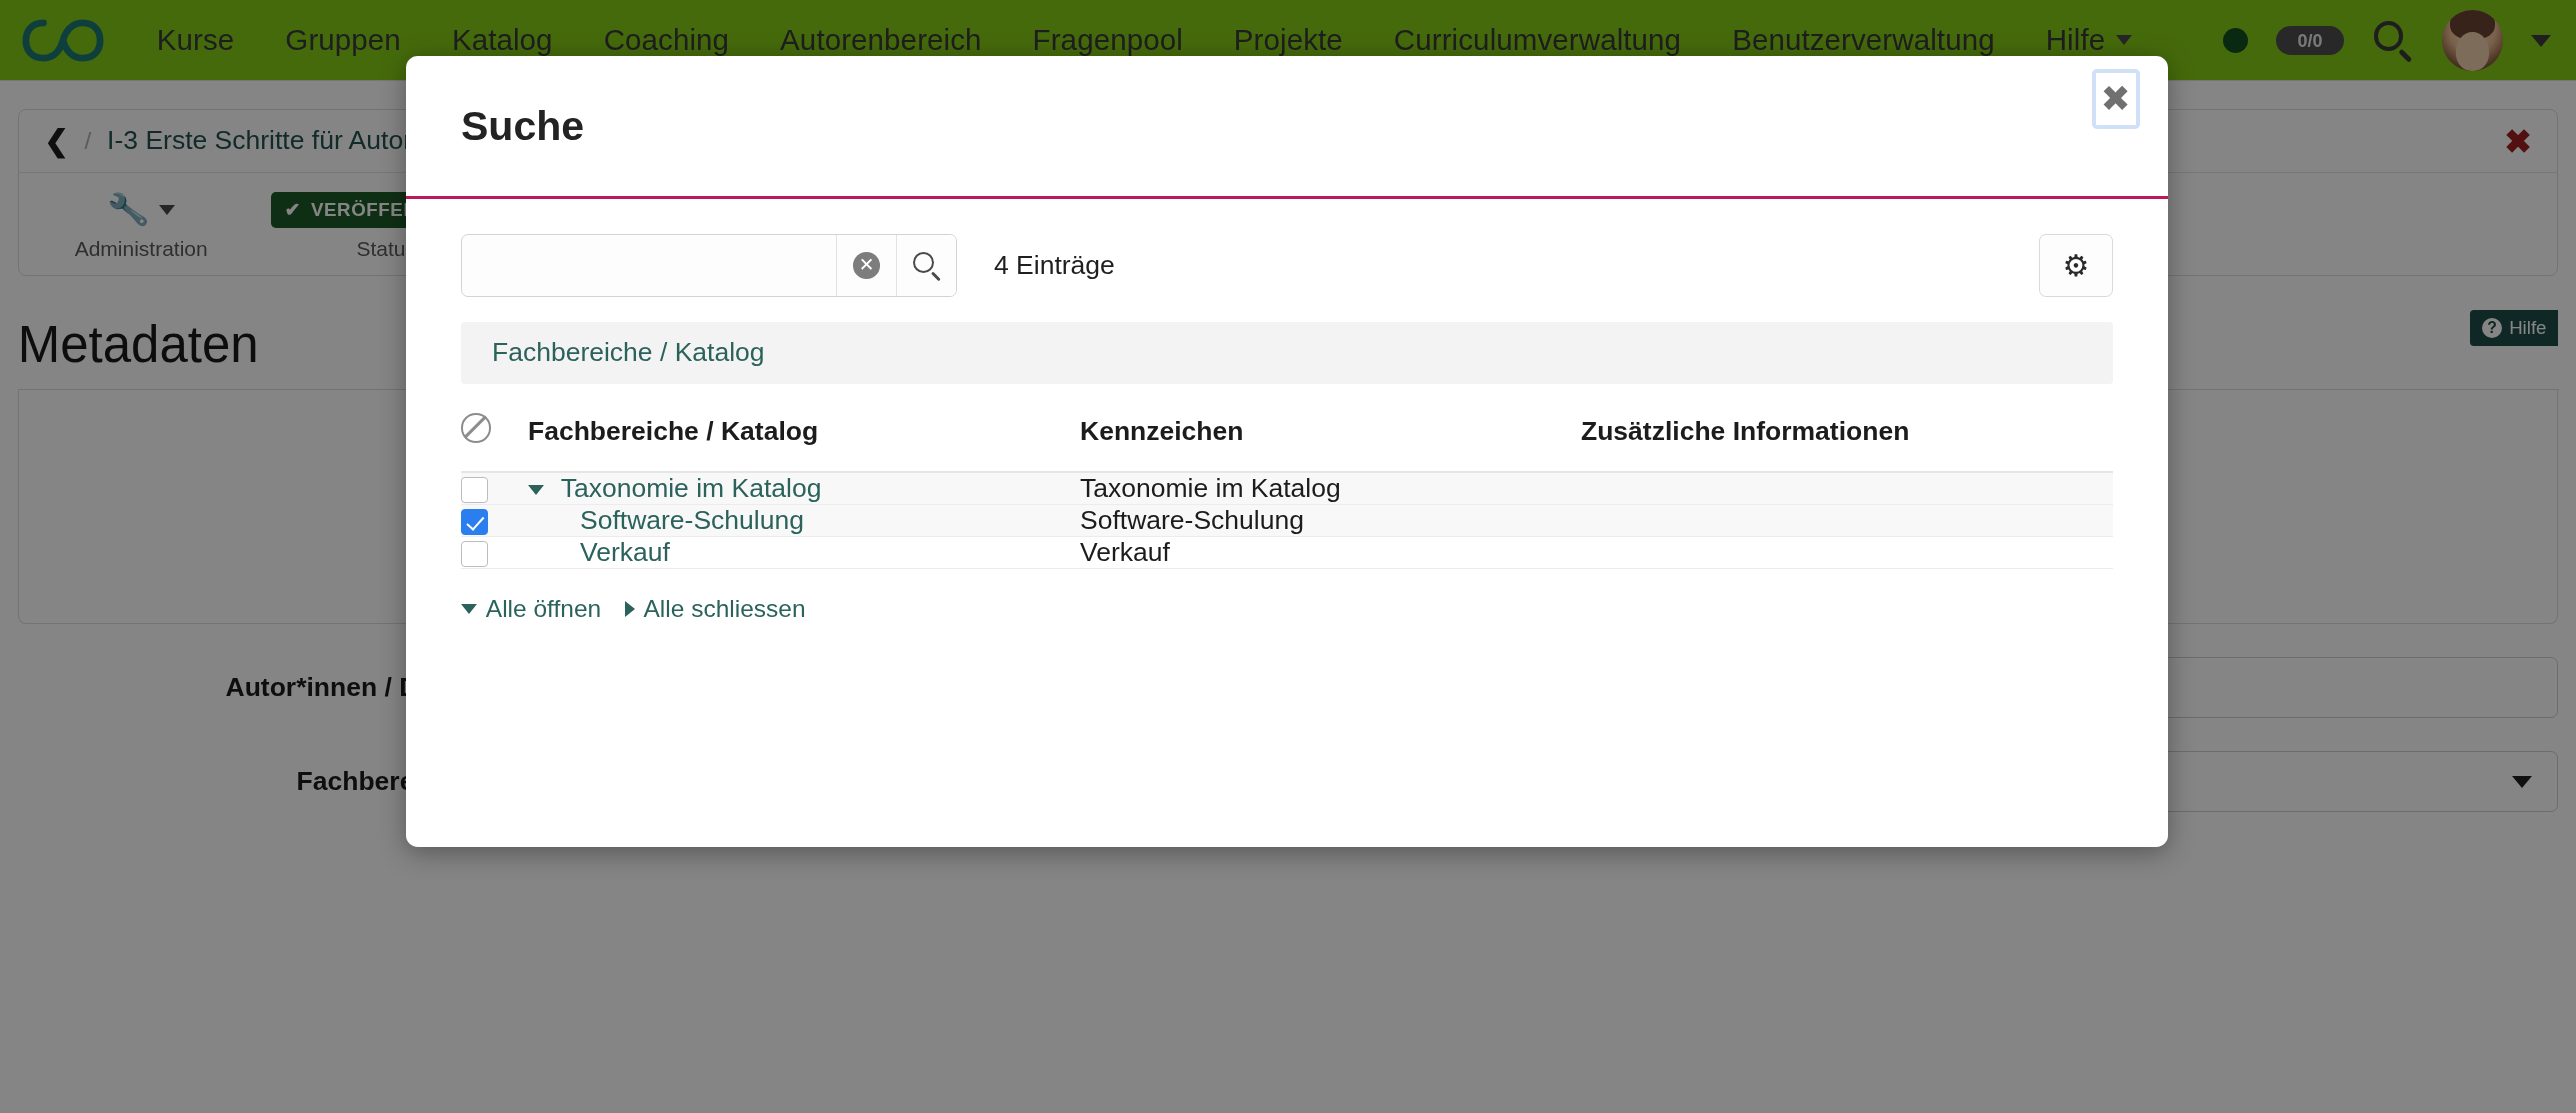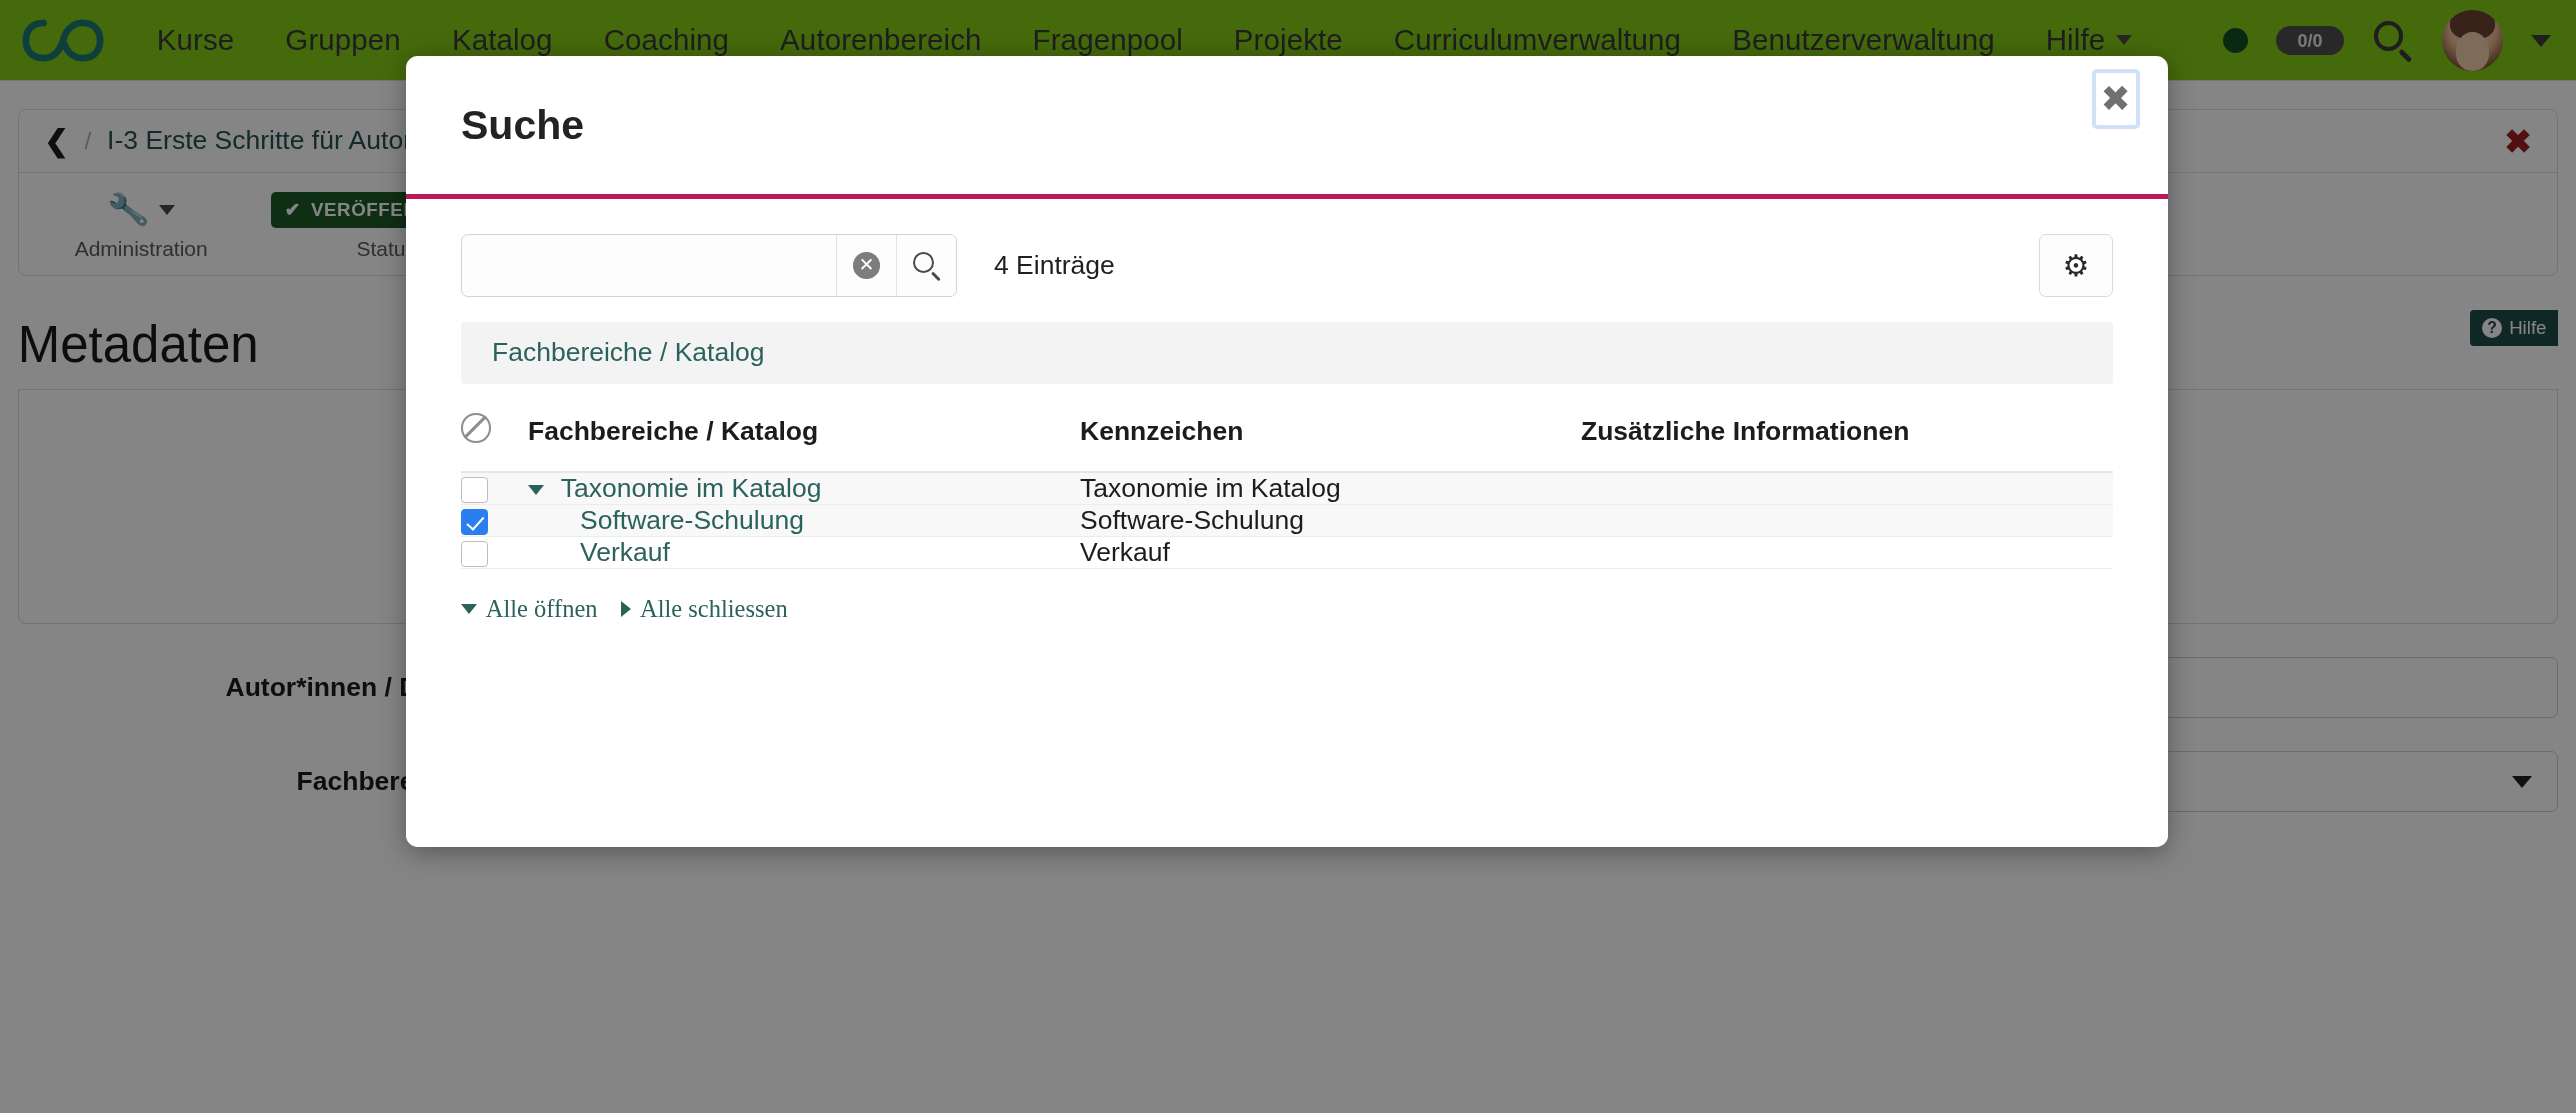--- a/index.html
+++ b/index.html
@@ -148,21 +148,21 @@
   
   .backdrop { position: absolute; inset: 0; background: rgba(0,0,0,.48); }
   .modal {
     position: absolute; left: 406px; top: 56px; width: 1762px; height: 791px;
     background: #ffffff; border-radius: 11.8px;
     box-shadow: 0 5.9px 25.5px rgba(0,0,0,.34);
     display: flex; flex-direction: column;
   }
   .modal-head {
     height: 143px; padding: 0 55px; display: flex; align-items: center;
-    border-bottom: 5px solid #be185d; position: relative;
+    border-bottom: 3px solid #be185d; position: relative;
   }
   .modal-title { font-size: 41px; color: #232323; font-weight: bold; }
   .modal-close {
     position: absolute; right: 28.5px; top: 12.8px; width: 48px; height: 60px;
     border: 4.9px solid #cfe0f7; border-radius: 4.9px; background: #fff;
     display: flex; align-items: center; justify-content: center;
     font-size: 36px; color: #707070; font-weight: bold; line-height: 1;
     font-family: "DejaVu Sans", sans-serif;
   }
   .modal-body { padding: 35px 55px 0 55px; flex: 1; }
@@ -239,21 +239,21 @@
   }
   .cb.checked {
     background: #2a7ef0; border-color: #2a7ef0; position: relative;
   }
   .cb.checked::after {
     content: ""; position: absolute; left: 8.8px; top: 2.9px; width: 6.9px; height: 14.7px;
     border: solid #fff; border-width: 0 2.9px 2.9px 0; transform: rotate(42deg);
   }
 
   
-  .tfoot-links { margin-top: 25.5px; display: flex; align-items: center; gap: 23.6px; font-family: Liberation Serif, serif; }
+  .tfoot-links { margin-top: 25.5px; display: flex; align-items: center; gap: 23.6px; }
   .flink { color: #2b625c; font-size: 24.5px; display: flex; align-items: center; gap: 8.8px; }
   .tri-d2 { width:0;height:0;border-left:8.8px solid transparent;border-right:8.8px solid transparent;border-top:10.8px solid #2b625c; }
   .tri-r2 { width:0;height:0;border-top:8.8px solid transparent;border-bottom:8.8px solid transparent;border-left:10.8px solid #2b625c; }
 </style>
 </head>
 <body>
 
 <div id="page-root">
 
   <div class="navbar">

